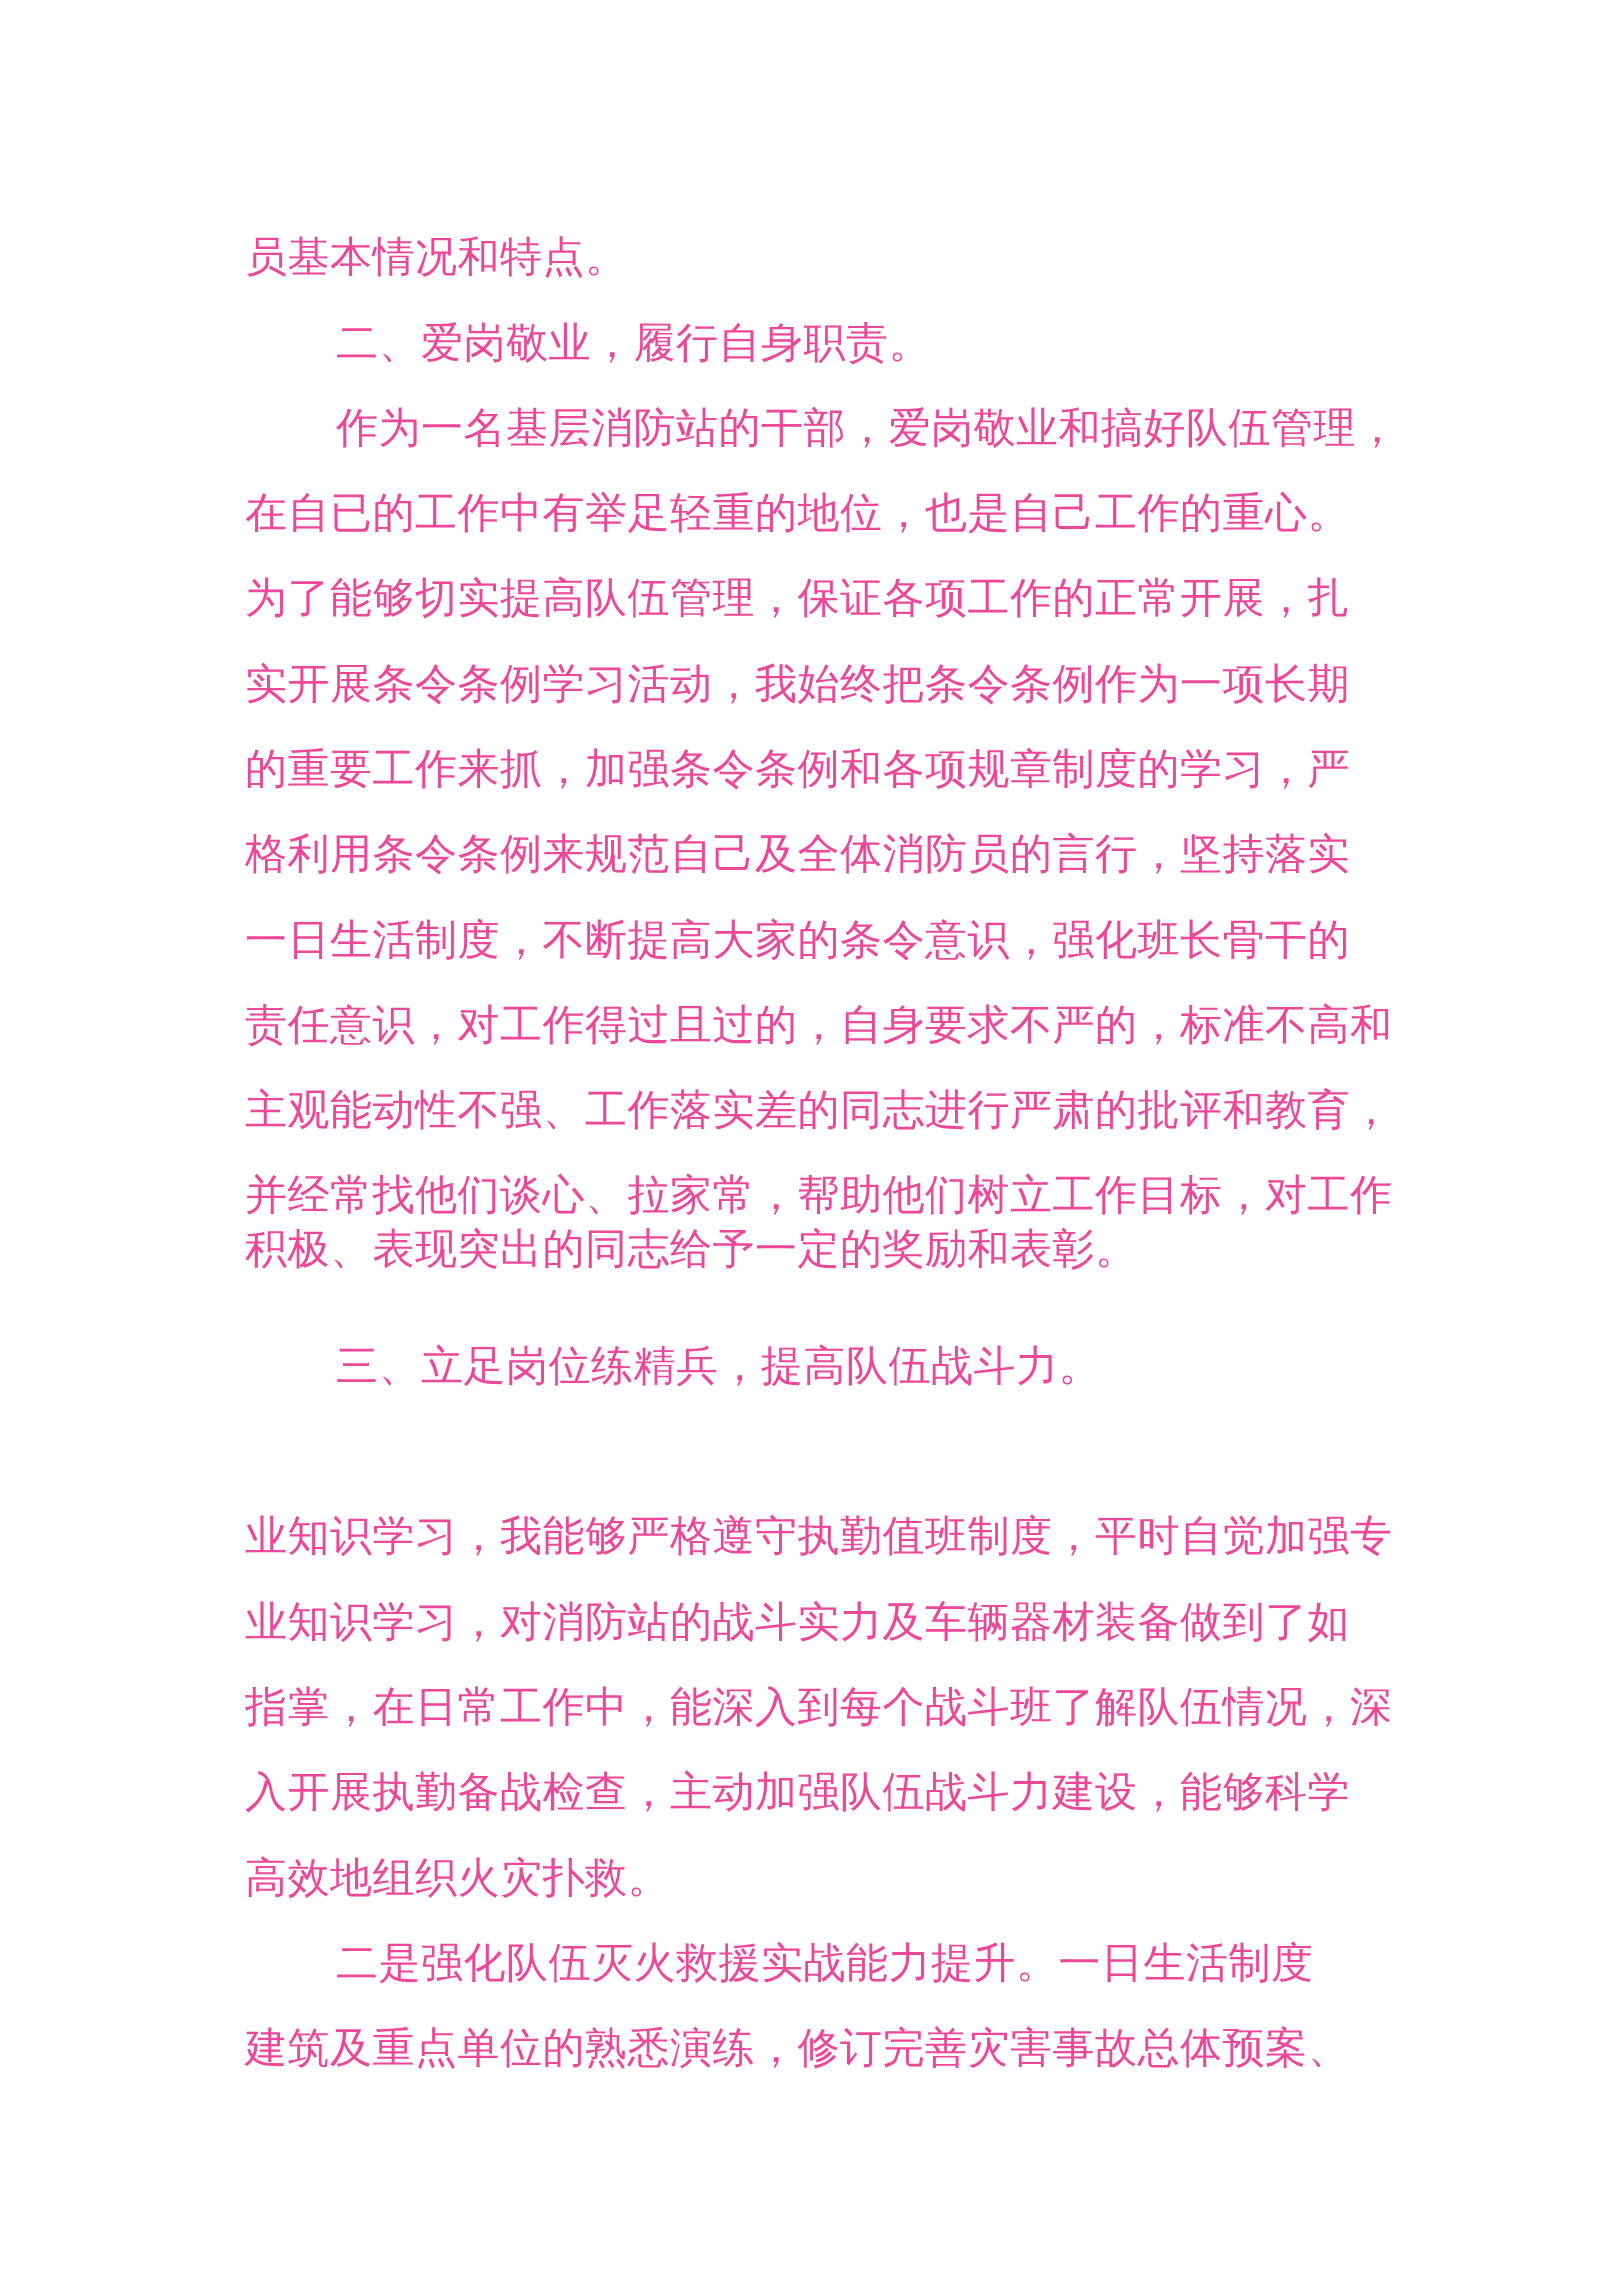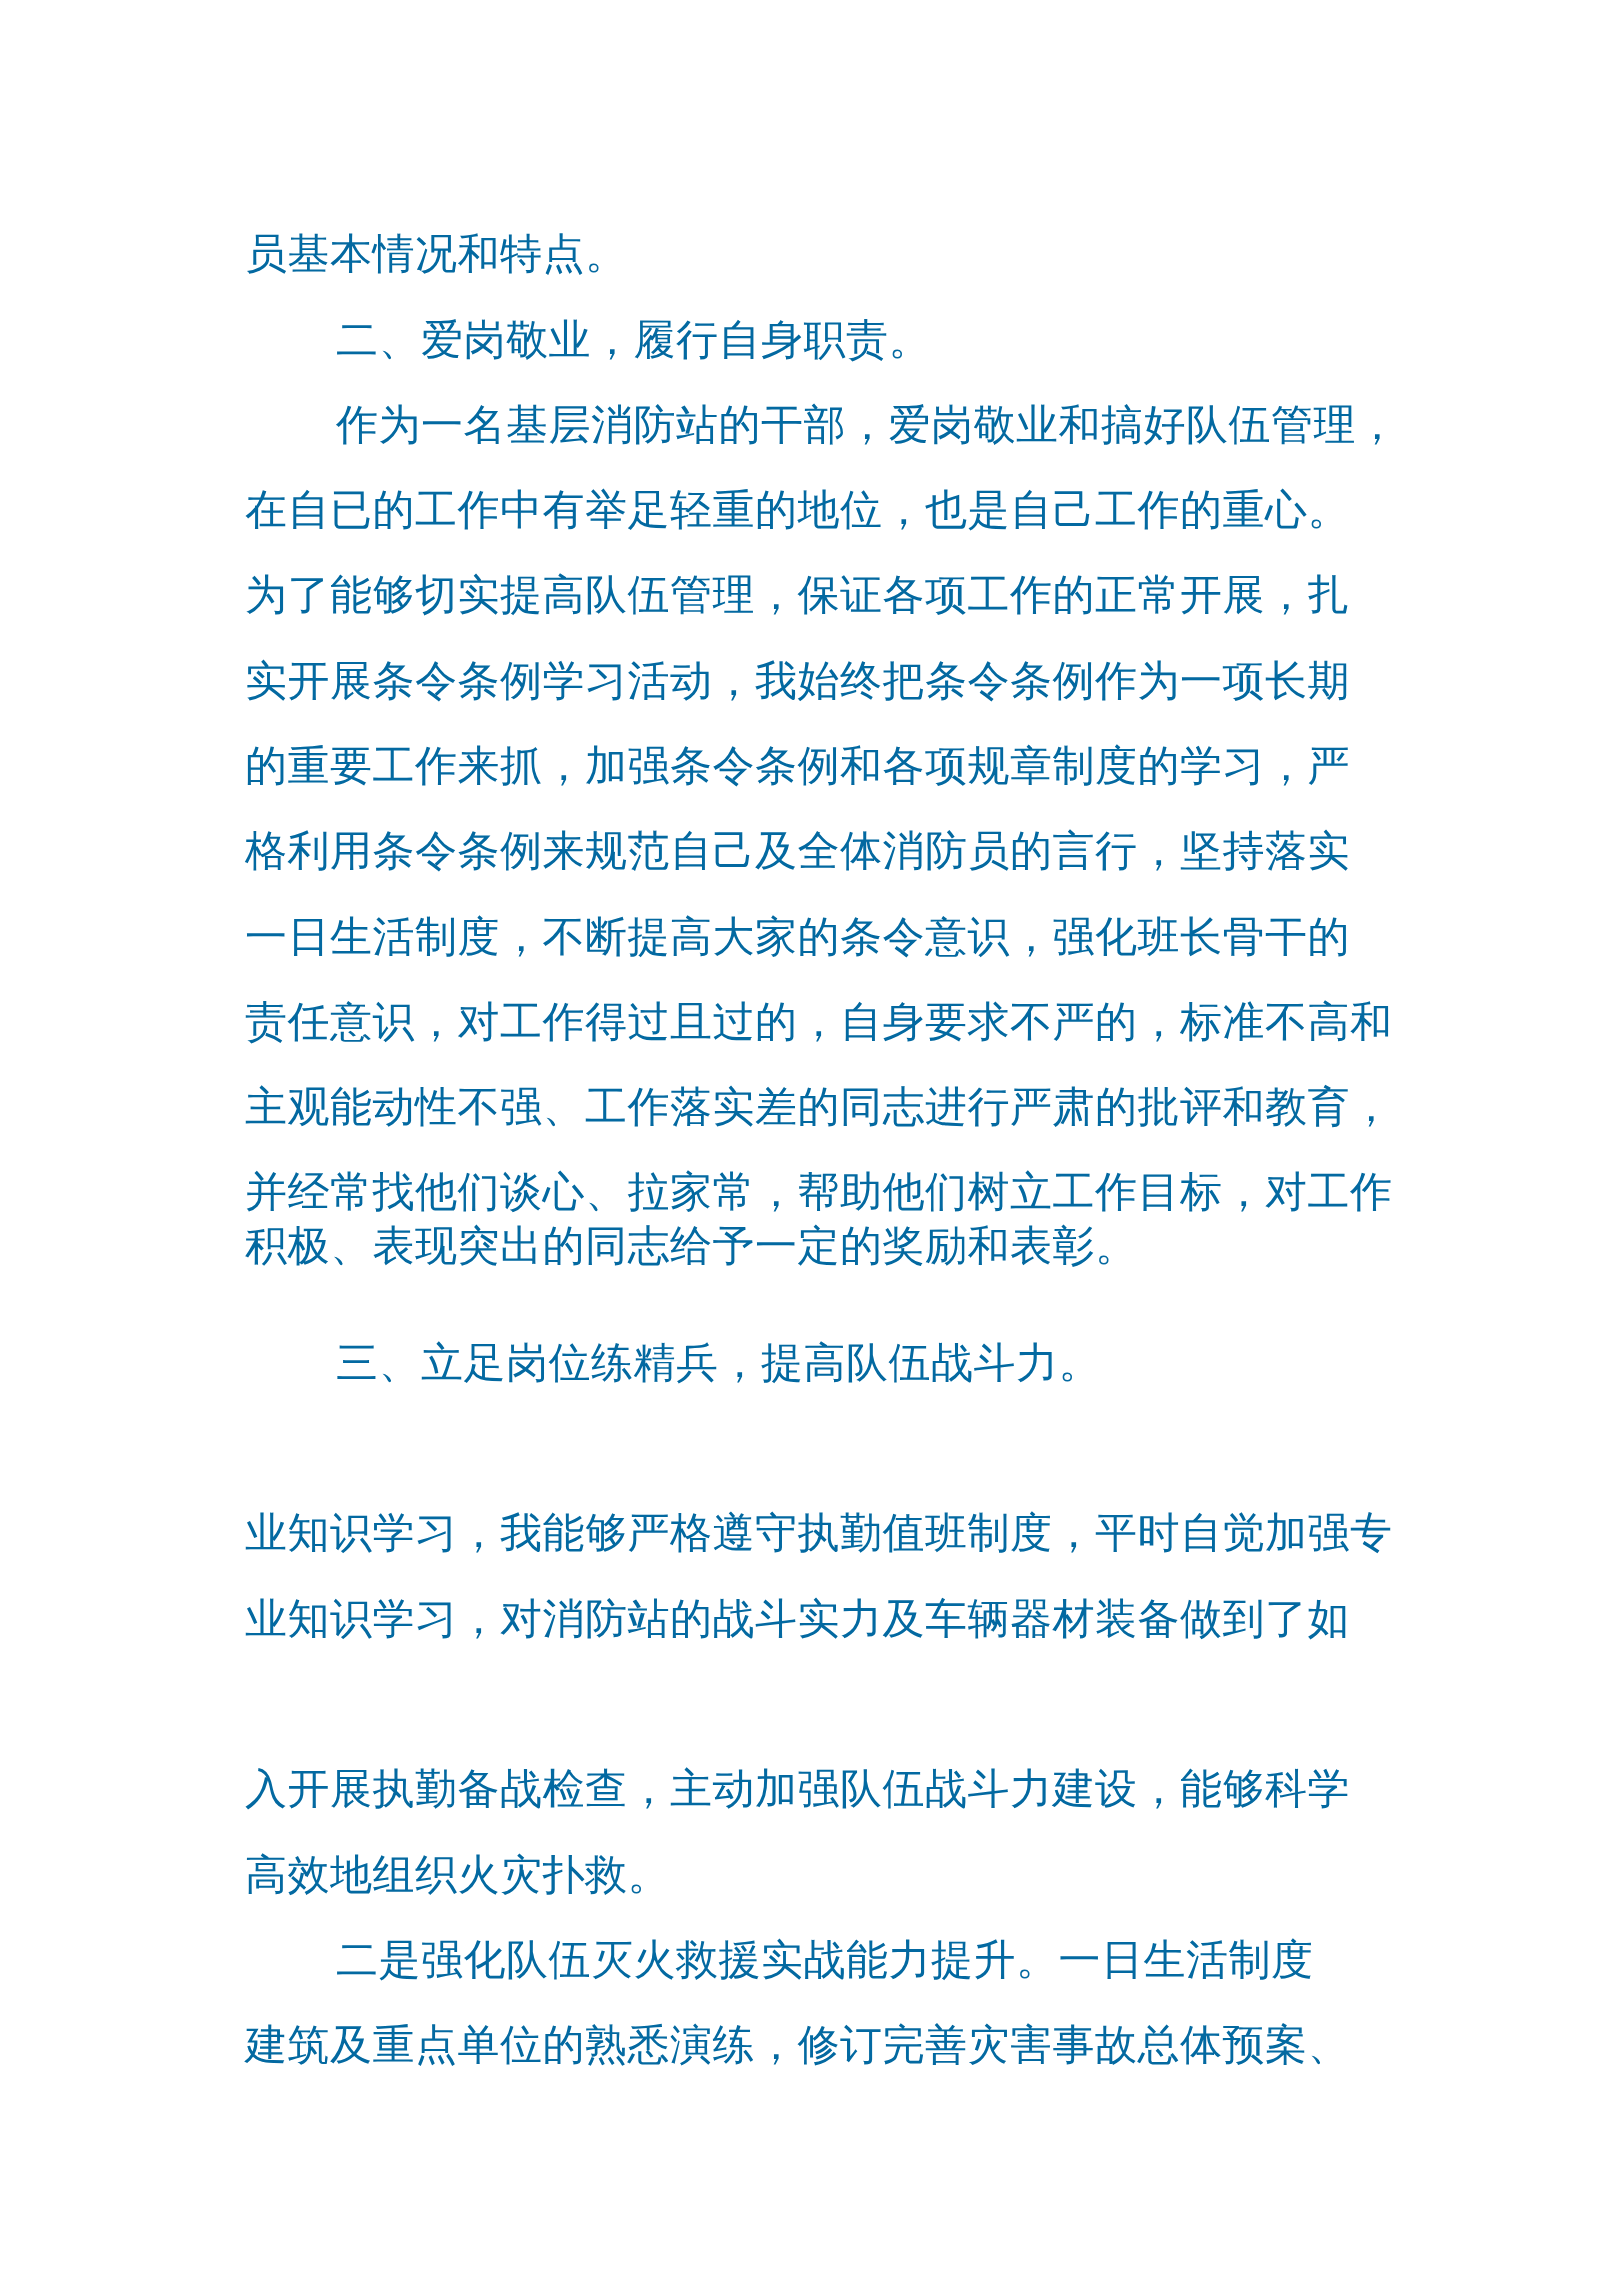--- a/index.html
+++ b/index.html
@@ -2,25 +2,25 @@
 <html><head>
 <meta charset="utf-8">
 <style>
   html, body { margin: 0; padding: 0; background: #ffffff; }
   body { width: 1621px; height: 2293px; position: relative; overflow: hidden; }
   .page { position: absolute; left: 0; top: 0; width: 1621px; height: 2293px; background: #ffffff; }
   .line {
     position: absolute;
     left: 245px;
     width: 1147px;
-    font-family: Liberation Mono, monospace;
+    font-family: Liberation Serif, serif;
     font-size: 42px;
     line-height: 59px;
     height: 59px;
-    color: #0369a1;
+    color: #ec4899;
     white-space: nowrap;
     letter-spacing: 0.5px;
   }
   .indent { left: 336px; width: 1056px; }
 </style>
 </head>
 <body>
 
 <div class="page">
   <div class="line" style="top:228px">员基本情况和特点。</div>
@@ -32,18 +32,19 @@
   <div class="line" style="top:740px">的重要工作来抓，加强条令条例和各项规章制度的学习，严</div>
   <div class="line" style="top:825px">格利用条令条例来规范自己及全体消防员的言行，坚持落实</div>
   <div class="line" style="top:911px">一日生活制度，不断提高大家的条令意识，强化班长骨干的</div>
   <div class="line" style="top:996px">责任意识，对工作得过且过的，自身要求不严的，标准不高和</div>
   <div class="line" style="top:1081px">主观能动性不强、工作落实差的同志进行严肃的批评和教育，</div>
   <div class="line" style="top:1166px">并经常找他们谈心、拉家常，帮助他们树立工作目标，对工作</div>
   <div class="line" style="top:1220px">积极、表现突出的同志给予一定的奖励和表彰。</div>
   <div class="line indent" style="top:1337px">三、立足岗位练精兵，提高队伍战斗力。</div>
   <div class="line" style="top:1507px">业知识学习，我能够严格遵守执勤值班制度，平时自觉加强专</div>
   <div class="line" style="top:1593px">业知识学习，对消防站的战斗实力及车辆器材装备做到了如</div>
+  <div class="line" style="top:1678px">指掌，在日常工作中，能深入到每个战斗班了解队伍情况，深</div>
   <div class="line" style="top:1763px">入开展执勤备战检查，主动加强队伍战斗力建设，能够科学</div>
   <div class="line" style="top:1849px">高效地组织火灾扑救。</div>
   <div class="line indent" style="top:1934px">二是强化队伍灭火救援实战能力提升。一日生活制度</div>
   <div class="line" style="top:2019px">建筑及重点单位的熟悉演练，修订完善灾害事故总体预案、</div>
 </div>
 
 
 </body></html>

